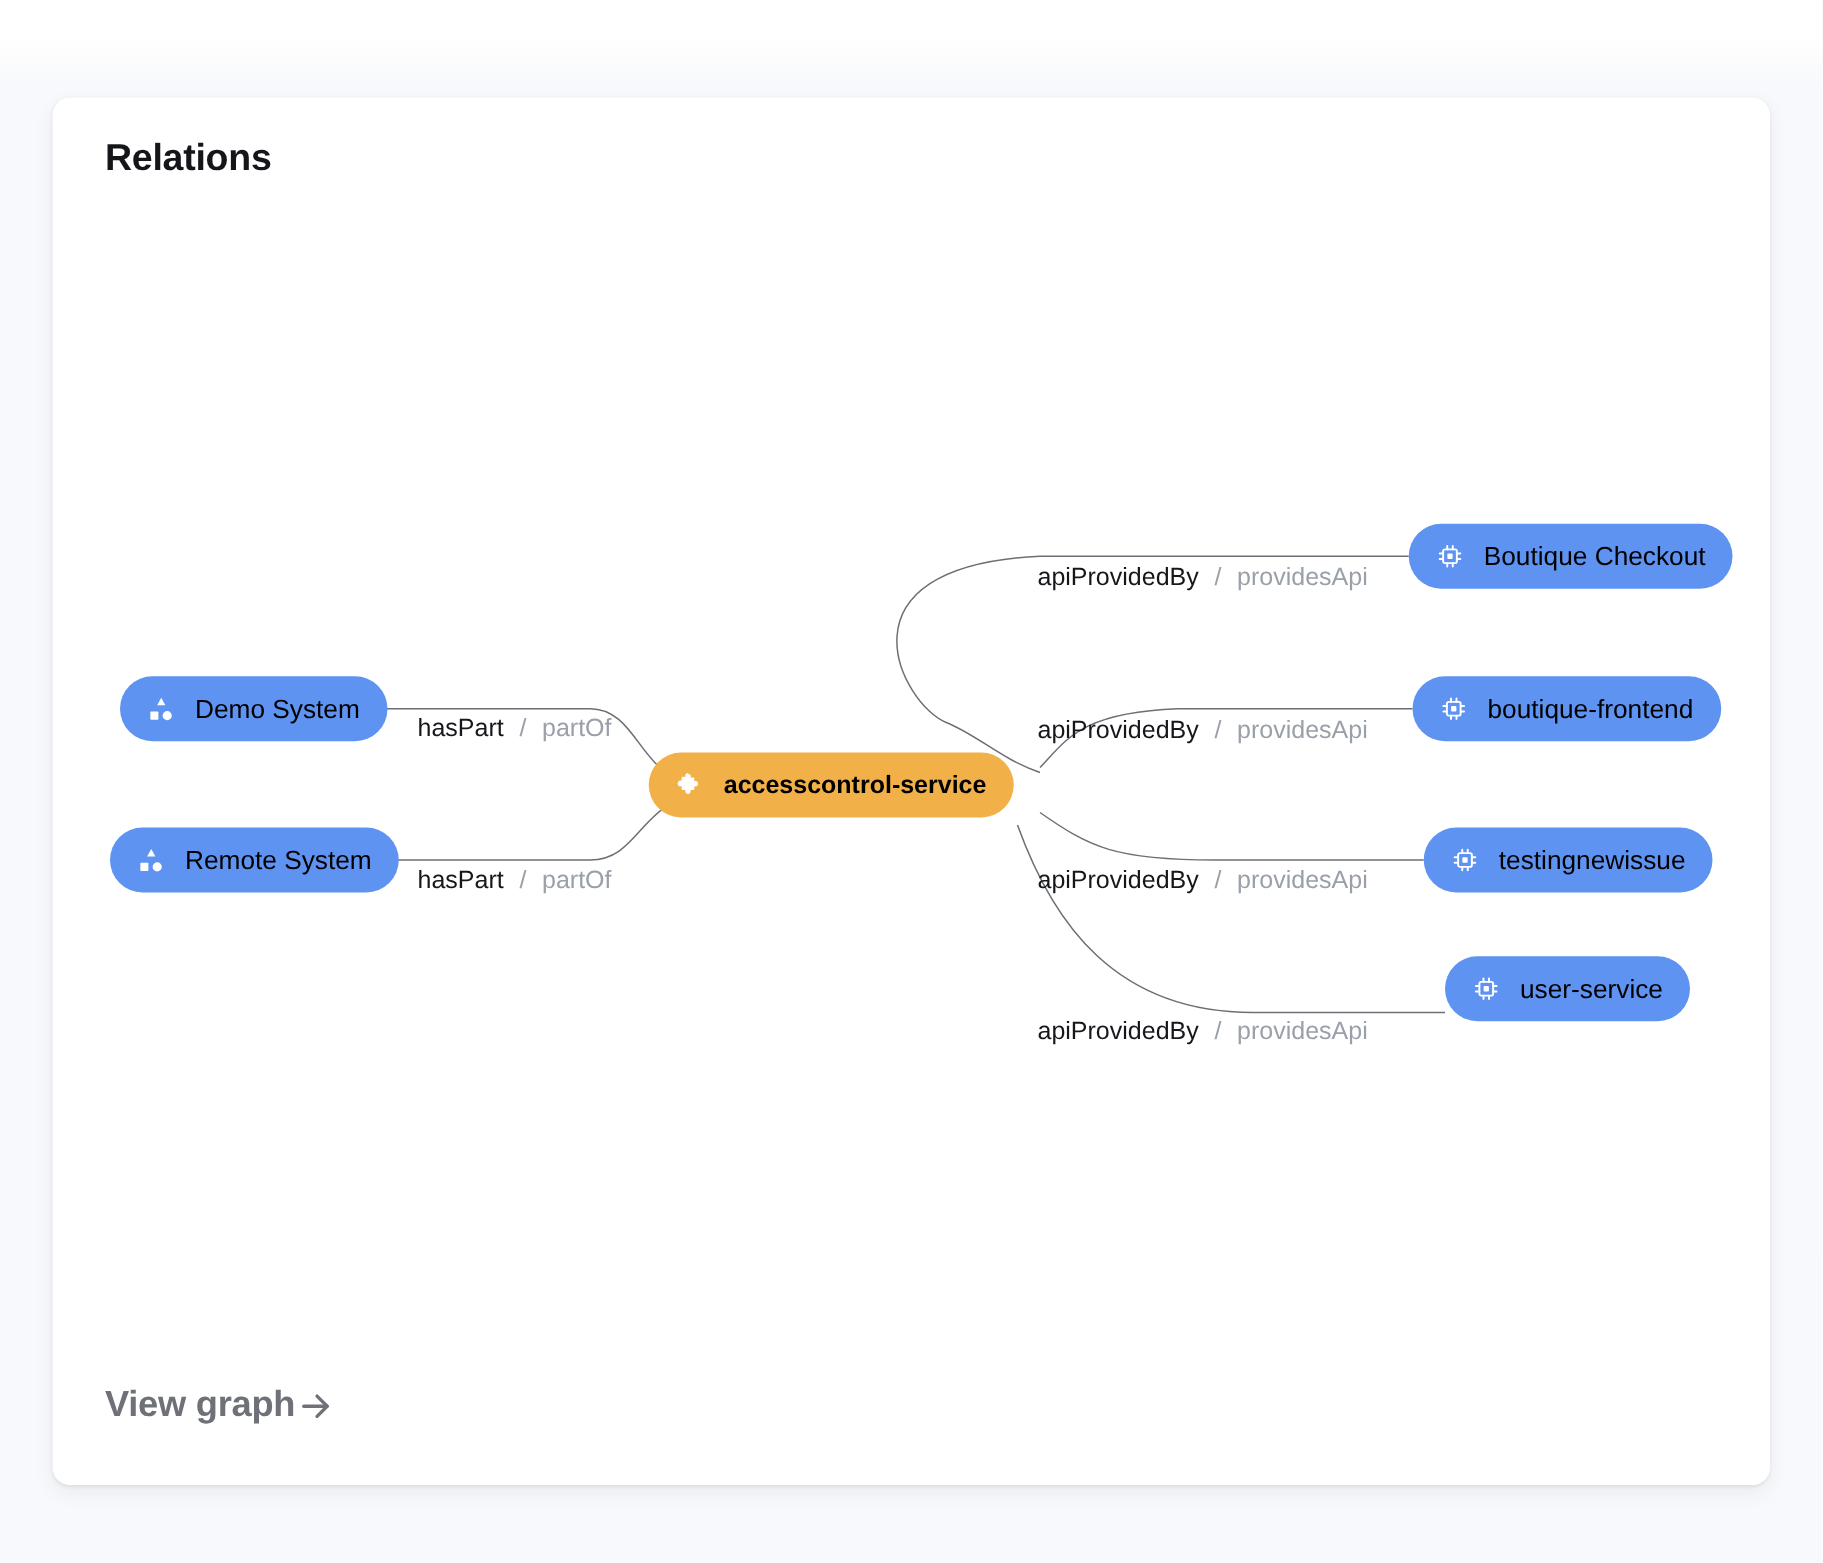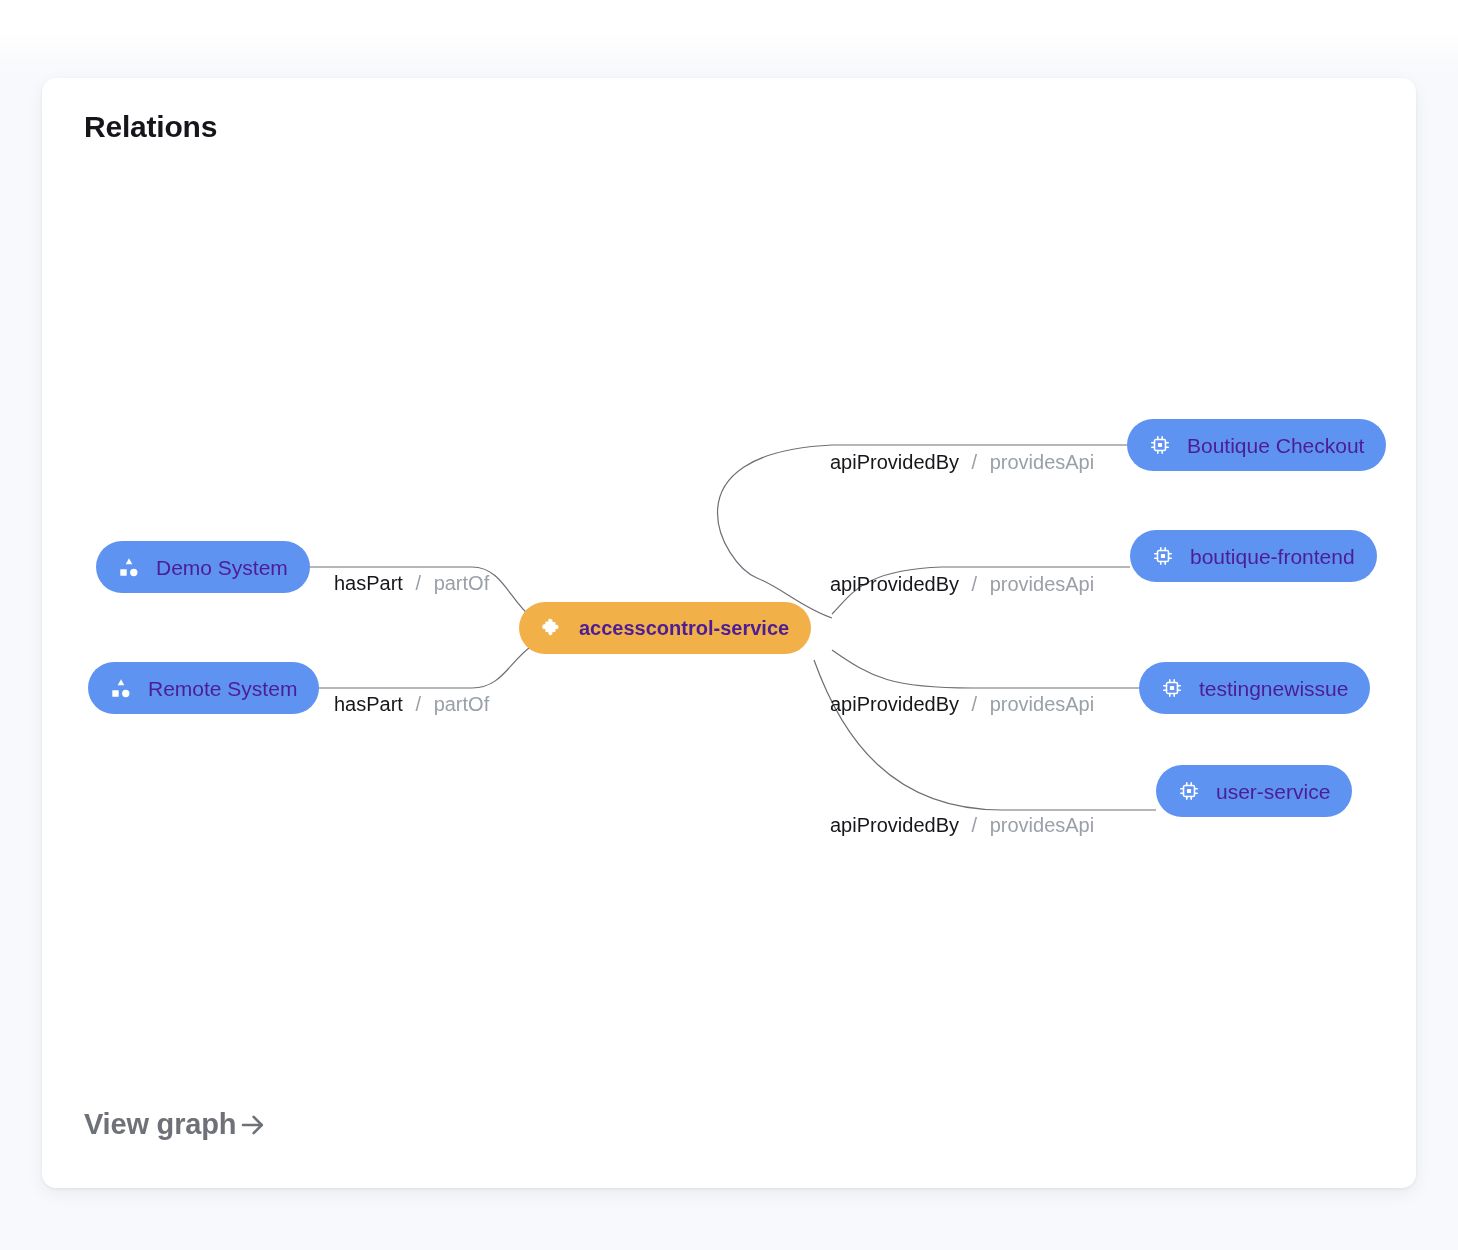--- a/index.html
+++ b/index.html
@@ -58,21 +58,21 @@
   }
   .node .ico {
     display: flex;
     align-items: center;
     justify-content: center;
     width: 22px; height: 22px;
     margin-right: 16px;
     flex: 0 0 auto;
   }
   .node .label {
-    color: #4c1d95;
+    color: #000000;
     font-size: 21px;
     line-height: 1;
   }
   .node.kind-component {
     background: #f2b049;
   }
   .node.kind-component .label {
     font-weight: bold;
     font-size: 20px;
   }
@@ -166,21 +166,21 @@
         <span class="ico">
           <svg width="22" height="22" viewBox="0 0 24 24" fill="none" stroke="#ffffff" stroke-width="1.7">
             <rect x="6" y="6" width="12" height="12" rx="1.6"></rect>
             <rect x="9.7" y="9.7" width="4.6" height="4.6" rx="0.8" fill="#ffffff" stroke="none"></rect>
             <path d="M9.6 3v3M14.4 3v3M9.6 18v3M14.4 18v3M3 9.6h3M3 14.4h3M18 9.6h3M18 14.4h3" stroke-linecap="round"></path>
           </svg>
         </span>
         <span class="label">Boutique Checkout</span>
       </div>
 
-      <div class="node kind-api" style="left:1088px; top:452px;">
+      <div class="node kind-api" style="left:1088px; top:463px;">
         <span class="ico">
           <svg width="22" height="22" viewBox="0 0 24 24" fill="none" stroke="#ffffff" stroke-width="1.7">
             <rect x="6" y="6" width="12" height="12" rx="1.6"></rect>
             <rect x="9.7" y="9.7" width="4.6" height="4.6" rx="0.8" fill="#ffffff" stroke="none"></rect>
             <path d="M9.6 3v3M14.4 3v3M9.6 18v3M14.4 18v3M3 9.6h3M3 14.4h3M18 9.6h3M18 14.4h3" stroke-linecap="round"></path>
           </svg>
         </span>
         <span class="label">boutique-frontend</span>
       </div>
 

